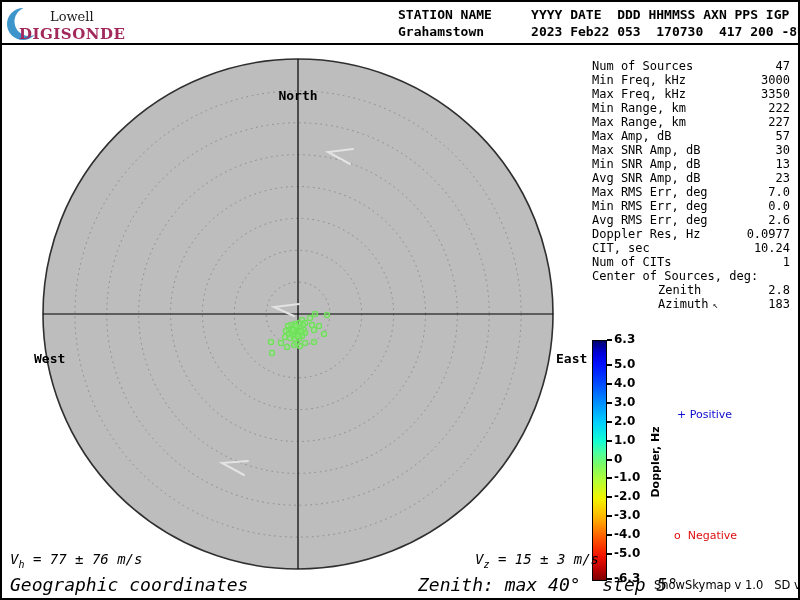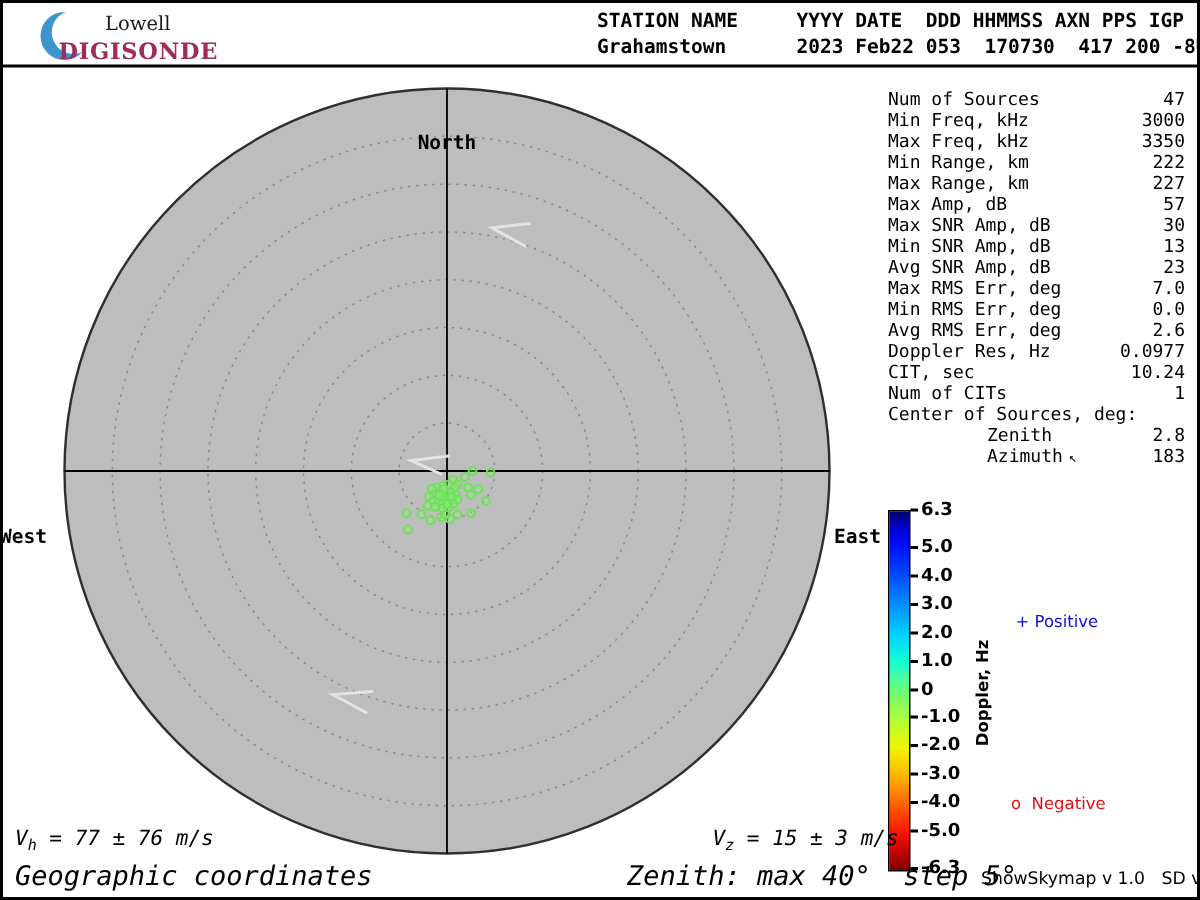--- a/index.html
+++ b/index.html
@@ -1,21 +1,21 @@
 <!DOCTYPE html>
 <html><head>
 <meta charset="utf-8">
 <style>
   html,body{margin:0;padding:0;background:#fff;}
   .app{position:relative;width:800px;height:600px;background:#fff;overflow:hidden;
        font-family:"DejaVu Sans Mono",monospace;color:#000;}
   .frame{position:absolute;left:0;top:0;right:0;bottom:0;border:2px solid #000;pointer-events:none;z-index:50;}
   .header{position:absolute;left:2px;top:2px;width:796px;height:41px;background:#fff;
           border-bottom:2px solid #000;z-index:10;}
-  .logo{position:absolute;left:20px;top:1px;width:130px;height:40px;}
+  .logo{position:absolute;left:0;top:1px;width:130px;height:40px;}
   .logo-lowell{position:absolute;left:48px;top:6px;font-family:"DejaVu Serif",serif;
                font-size:13px;color:#1a1a1a;}
   .logo-digisonde{position:absolute;left:17px;top:22px;font-family:"DejaVu Serif",serif;
                   font-size:15px;font-weight:bold;letter-spacing:.5px;}
   .hdrline{position:absolute;left:396px;margin:0;font-family:"DejaVu Sans Mono",monospace;
            font-size:13px;font-weight:bold;line-height:17px;white-space:pre;}
   .l1{top:4px;} .l2{top:21px;}
   #skymap{position:absolute;left:0;top:0;z-index:1;}
   .compass{position:absolute;z-index:5;font-size:13px;font-weight:bold;
            font-family:"DejaVu Sans Mono",monospace;margin-top:45px;}
@@ -117,21 +117,21 @@
       <circle cx="310" cy="318" r="2.6" fill="rgba(150,240,130,0.40)" stroke="#6FE05A" stroke-width="1.3"></circle>
       <circle cx="296" cy="326" r="2.6" fill="rgba(150,240,130,0.40)" stroke="#6FE05A" stroke-width="1.3"></circle>
       <circle cx="298" cy="336" r="2.6" fill="rgba(150,240,130,0.40)" stroke="#6FE05A" stroke-width="1.3"></circle>
       <circle cx="293" cy="330" r="2.6" fill="rgba(150,240,130,0.40)" stroke="#6FE05A" stroke-width="1.3"></circle>
       <circle cx="301" cy="331" r="2.6" fill="rgba(150,240,130,0.40)" stroke="#6FE05A" stroke-width="1.3"></circle>
       <circle cx="297" cy="343" r="2.6" fill="rgba(150,240,130,0.40)" stroke="#6FE05A" stroke-width="1.3"></circle>
     </svg>
 
   <div class="compass" style="left:258px;top:43px;width:80px;text-align:center;">North</div>
   <div class="compass" style="left:258px;top:564px;width:80px;text-align:center;">South</div>
-  <div class="compass" style="left:0px;top:306px;width:28px;text-align:center;">West</div>
+  <div class="compass" style="left:0px;top:306px;width:28px;text-align:center;padding-left:34px;">West</div>
   <div class="compass" style="left:556px;top:306px;width:60px;text-align:left;">East</div>
 
   <div class="stats" id="stats-panel">
       <div class="stat-row"><span>Num of Sources</span><span>47</span></div>
       <div class="stat-row"><span>Min Freq, kHz</span><span>3000</span></div>
       <div class="stat-row"><span>Max Freq, kHz</span><span>3350</span></div>
       <div class="stat-row"><span>Min Range, km</span><span>222</span></div>
       <div class="stat-row"><span>Max Range, km</span><span>227</span></div>
       <div class="stat-row"><span>Max Amp, dB</span><span>57</span></div>
       <div class="stat-row"><span>Max SNR Amp, dB</span><span>30</span></div>

